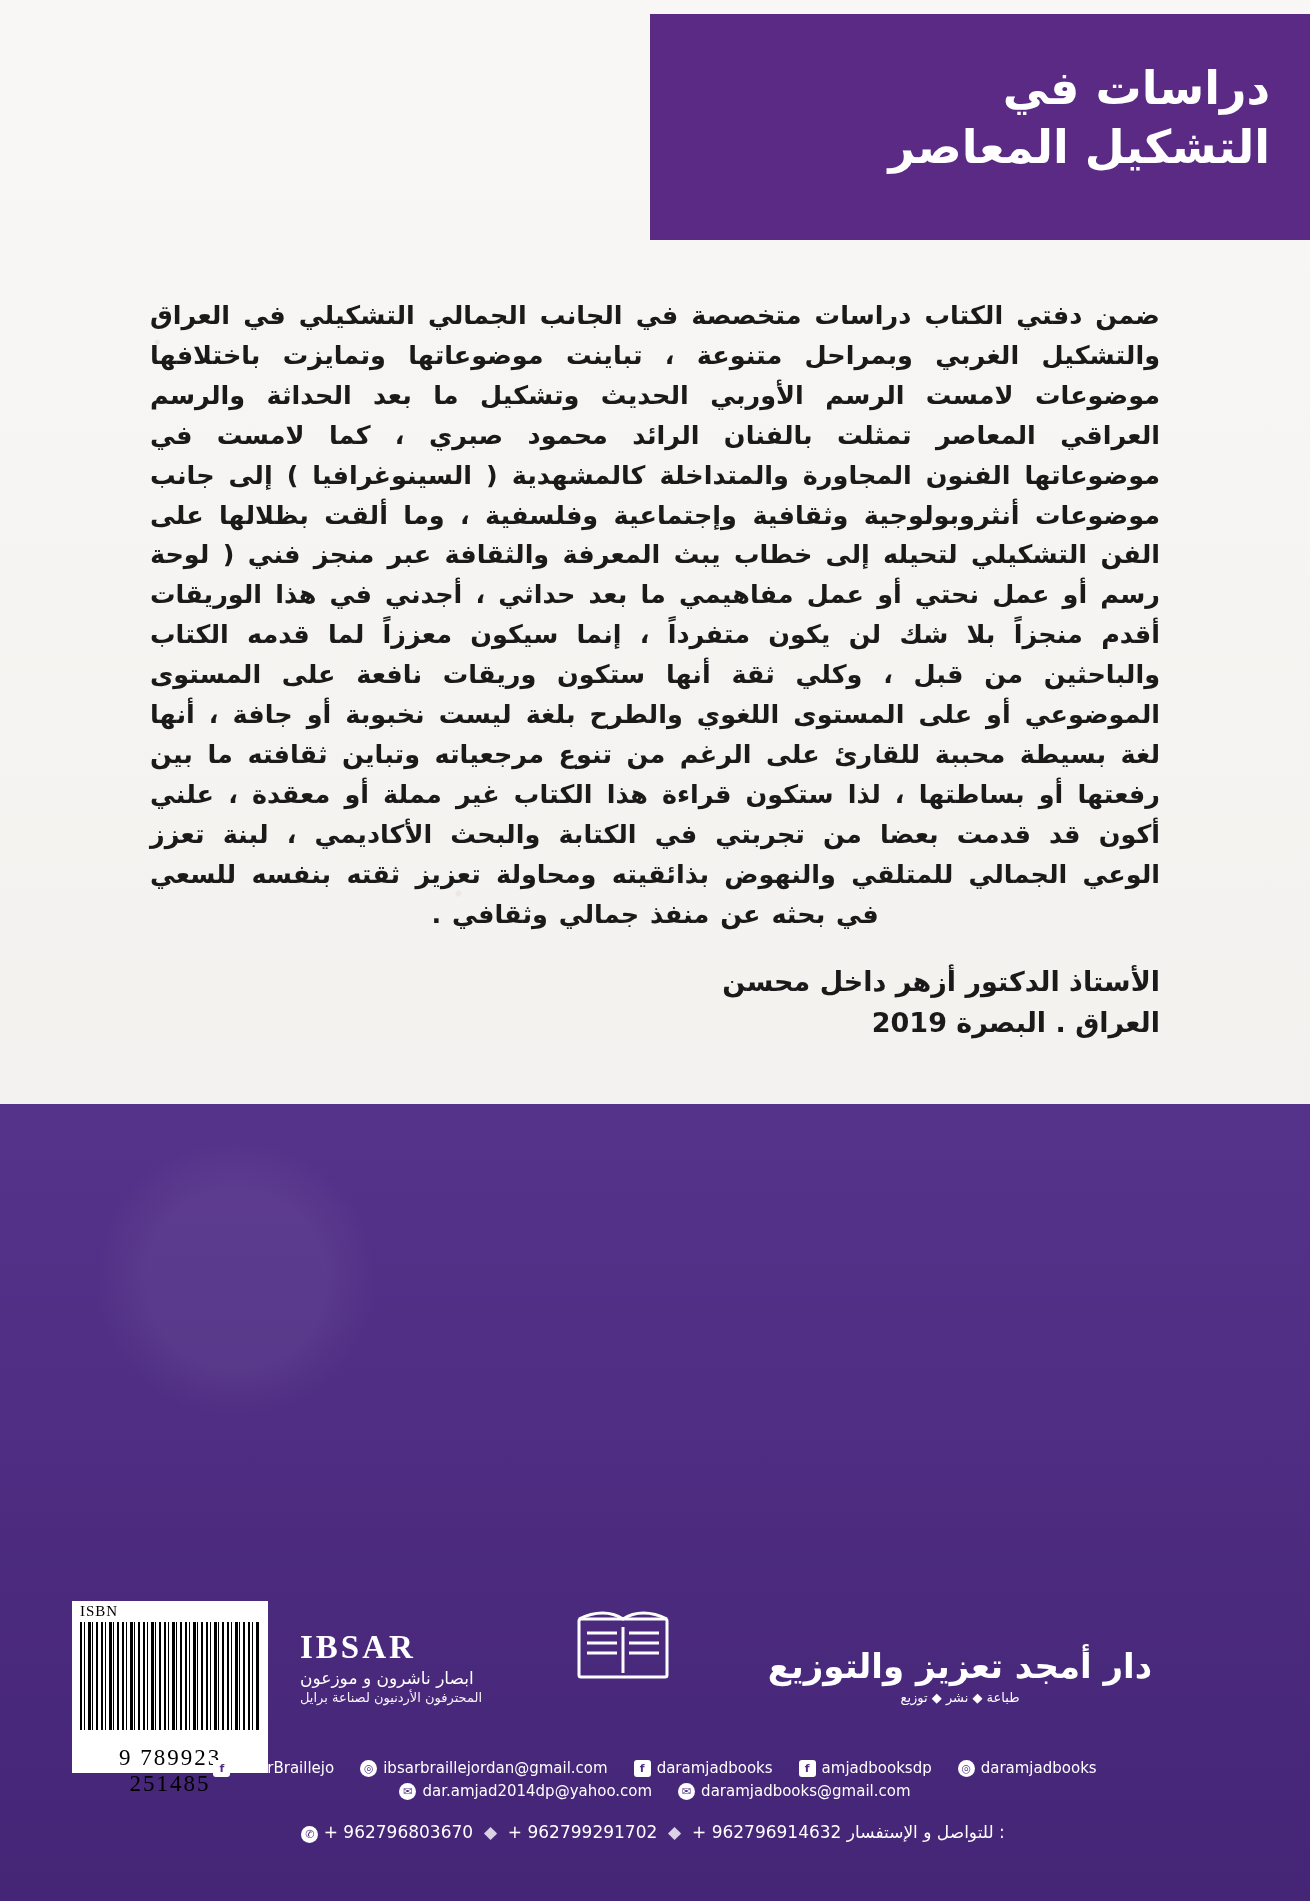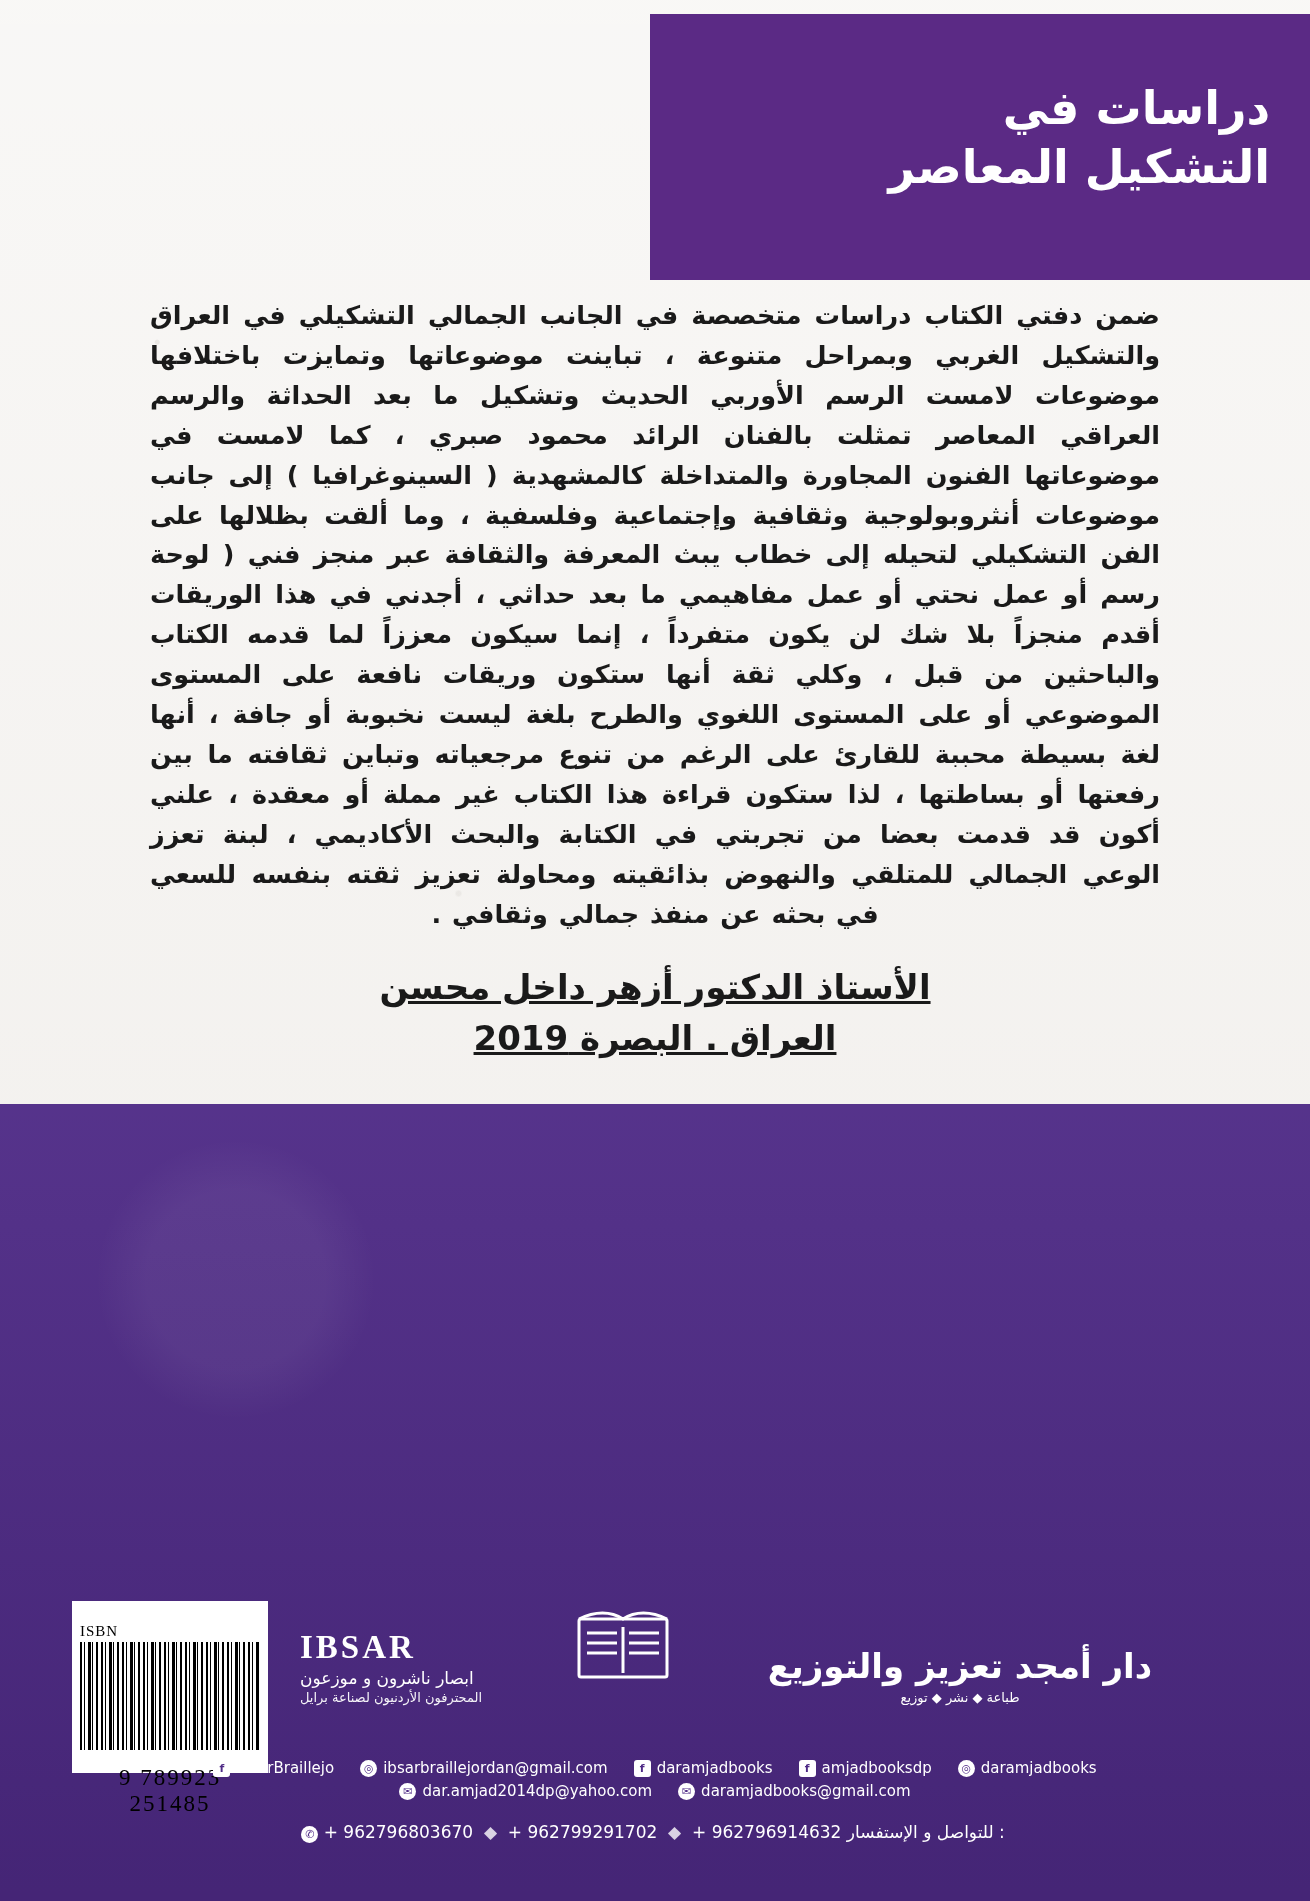--- a/index.html
+++ b/index.html
@@ -34,21 +34,21 @@
       linear-gradient(180deg, rgba(255,255,255,.5), rgba(236,232,228,.35));
     pointer-events: none;
   }
 
   
   .title-block {
     position: absolute;
     top: 14px;
     right: 0;
     width: 660px;
-    height: 266px;
+    height: 226px;
     background: #5b2a85;
     display: flex;
     align-items: center;
     justify-content: flex-end;
     box-sizing: border-box;
     padding: 0 40px 18px 0;
   }
   .title-text {
     color: #ffffff;
     font-weight: bold;
@@ -76,26 +76,24 @@
     letter-spacing: 0px;
     word-spacing: 2px;
   }
 
   .signature {
     position: absolute;
     top: 962px;
     right: 150px;
     left: 150px;
     direction: rtl;
-    text-align: center;
     color: #1a1a1a;
-    font-size: 34px;
+    font-size: 27px;
     font-weight: bold;
     line-height: 1.5;
-    text-decoration: underline;
   }
   .signature .line2 { letter-spacing: 1px; }
 
   
   .footer-panel {
     position: absolute;
     left: 0;
     right: 0;
     bottom: 0;
     height: 797px;
@@ -107,21 +105,21 @@
 
   
   .barcode-box {
     position: absolute;
     left: 72px;
     bottom: 128px;
     width: 196px;
     height: 172px;
     background: #ffffff;
     box-sizing: border-box;
-    padding: 22px 8px 4px 8px;
+    padding: 2px 8px 4px 8px;
   }
   .barcode-label {
     font-family: "Liberation Serif", "DejaVu Serif", serif;
     font-size: 15px;
     color: #000;
     direction: ltr;
     text-align: left;
     margin-bottom: 2px;
     letter-spacing: 1px;
   }

